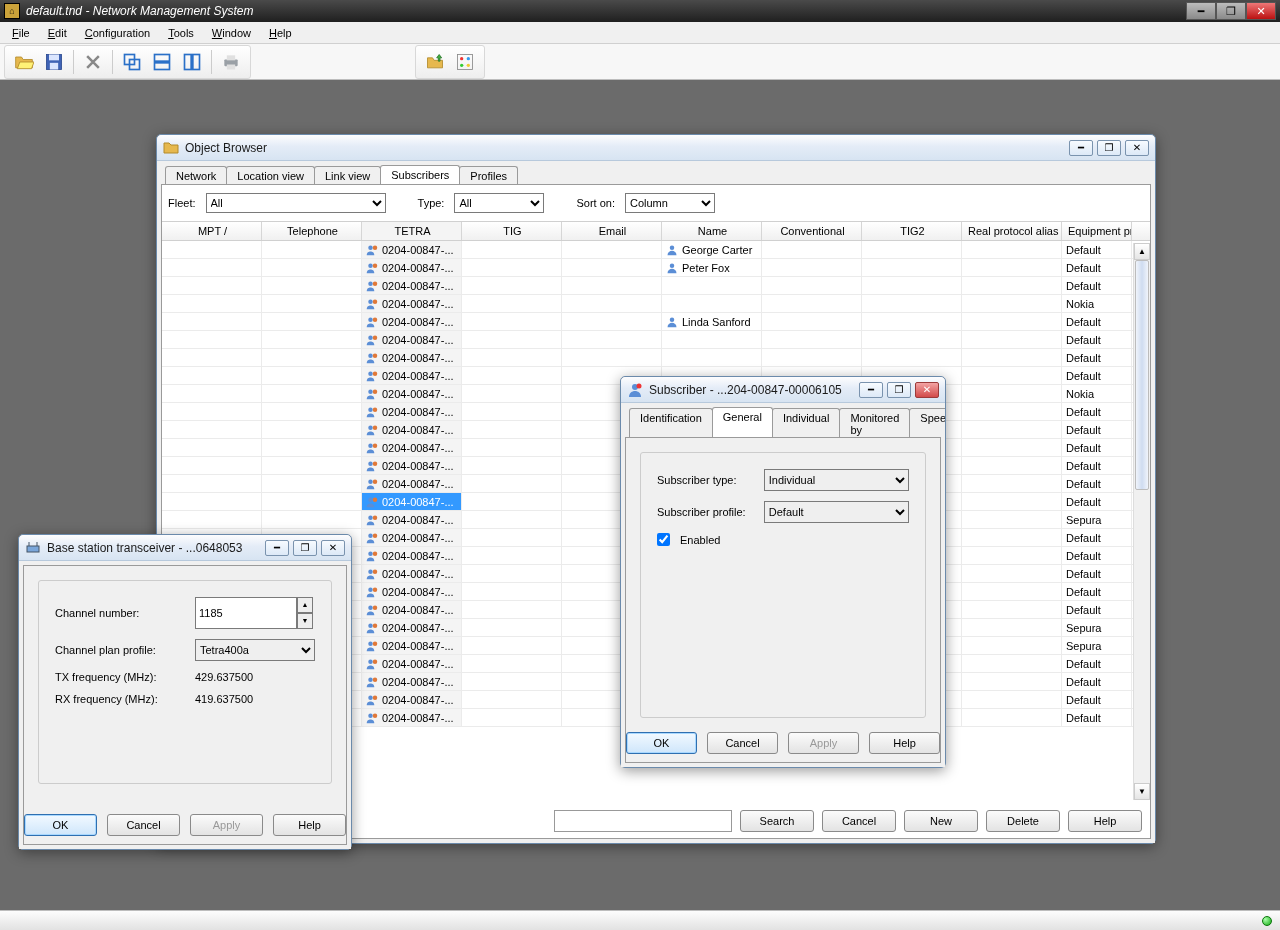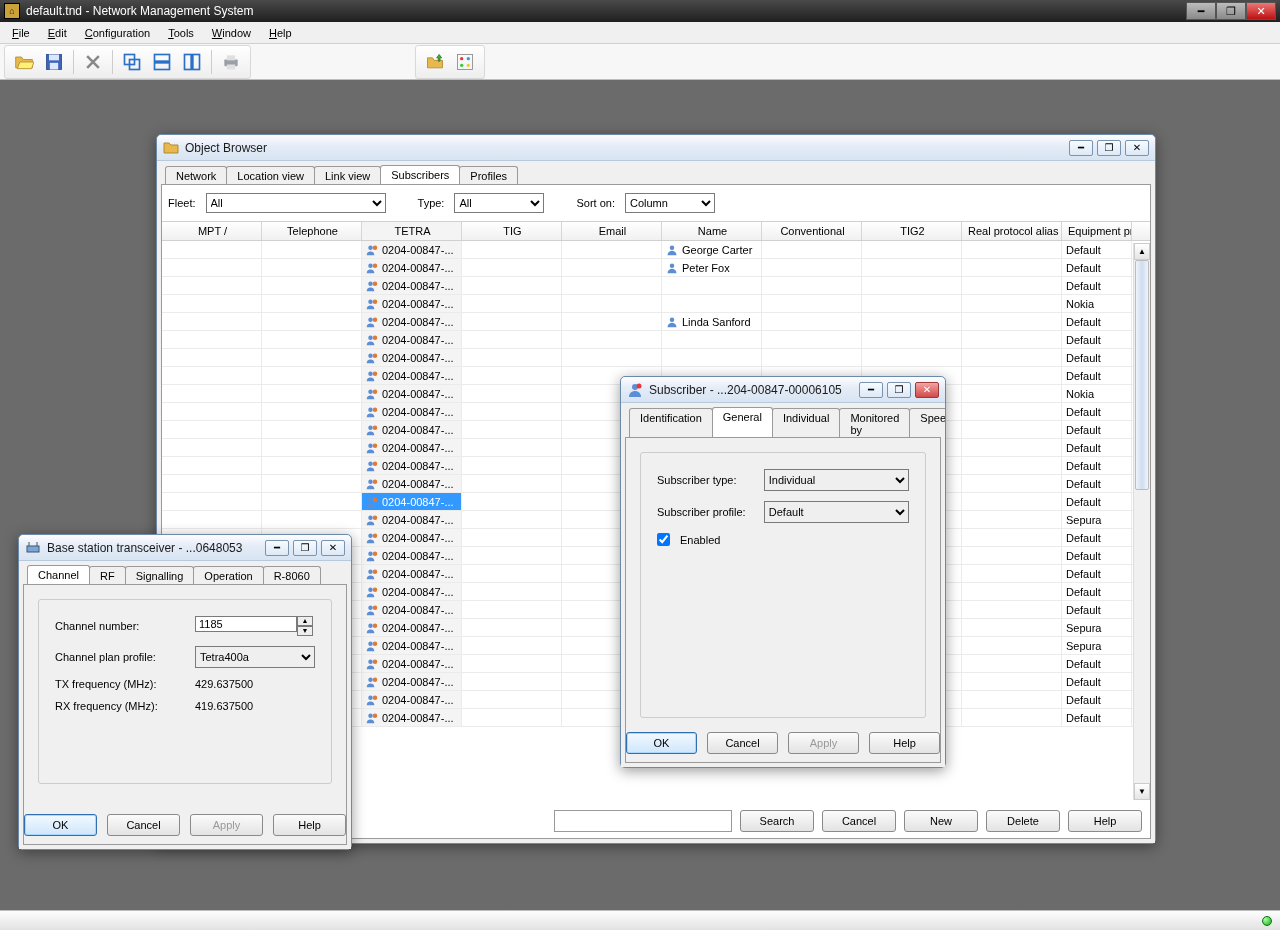--- a/index.html
+++ b/index.html
@@ -2,21 +2,21 @@
 <html><head>
 <meta charset="utf-8">
 <style>
   * { box-sizing: border-box; margin: 0; padding: 0; }
   html, body { width: 1280px; height: 930px; overflow: hidden; font-family: "Segoe UI", Tahoma, sans-serif; font-size: 11px; background: #6b6b6b; }
   .app { position: absolute; inset: 0; display: flex; flex-direction: column; }
 
   
   .titlebar { height: 22px; background: linear-gradient(#4a4a4a,#1f1f1f); color: #fff; display: flex; align-items: center; padding: 0 4px; font-size: 12px; }
   .titlebar .app-icon { width: 16px; height: 16px; background: #caa23a; border: 1px solid #000; margin-right: 6px; display:flex;align-items:center;justify-content:center;font-size:9px;color:#000;}
-  .titlebar .title { flex: 1; }
+  .titlebar .title { flex: 1; font-style: italic; }
   .winctl { display:flex; gap:0; }
   .winctl button { width: 30px; height: 18px; border: 1px solid #555; background: linear-gradient(#bcbcbc,#8a8a8a); font-size:11px; line-height:14px; cursor:pointer; }
   .winctl .close-b { background: linear-gradient(#e77,#b11); color:#fff; }
 
   
   .menubar { height: 22px; background: #f0f0f0; border-bottom: 1px solid #d0d0d0; display: flex; align-items: center; padding: 0 4px; gap: 2px; }
   .menubar span { padding: 2px 8px; cursor: default; }
   .menubar u { text-decoration: underline; }
 
   
@@ -76,21 +76,21 @@
   .dlg-form { position:absolute; inset:14px; border:1px solid #ccc; border-radius:3px; background:#f0f0f0; padding:16px; }
   .frow { display:flex; align-items:center; margin-bottom:10px; gap:10px;}
   .frow label { width:100px; }
   .frow select { width:150px; height:22px; border:1px solid #7a7a7a; font-size:11px;}
   .dlg-btns { position:absolute; left:0; right:0; bottom:8px; display:flex; justify-content:space-between; gap:10px; }
 
   
   .bts .tabpage { background:#f0f0f0; }
   .bts-form { position:absolute; inset:14px; border:1px solid #ccc; border-radius:3px; background:#f0f0f0; padding:16px;}
   .bts-form .frow label{width:130px;}
-  .bts-form input[type=text],.bts-form input[type=number]{ width:120px; height:16px; border:1px solid #7a7a7a; font-size:11px; padding:0 3px;}
+  .bts-form input[type=text],.bts-form input[type=number]{ width:120px; height:32px; border:1px solid #7a7a7a; font-size:11px; padding:0 3px;}
   .spinner { display:flex; }
   .spinner input{ width:102px !important;}
   .spinbtn { width:16px; display:flex; flex-direction:column;}
   .spinbtn button{ flex:1; font-size:7px; border:1px solid #7a7a7a; background:#eee; line-height:8px;}
 
   .statusbar { height:20px; background:linear-gradient(#fdfdfd,#e2e2e2); border-top:1px solid #bdbdbd; display:flex; align-items:center; justify-content:flex-end; padding:0 8px;}
   .led { width:10px; height:10px; border-radius:50%; background:radial-gradient(circle at 30% 30%,#aaffaa,#11aa11); border:1px solid #0a750a;}
 </style>
 </head>
 <body>
@@ -899,27 +899,20 @@
               <path d="M4 6V2M12 6V2" stroke="#456"></path>
             </svg></span>
         <span class="wtitle">Base station transceiver - ...0648053</span>
         <div class="iwnd-ctrls">
           <button>━</button>
           <button>❐</button>
           <button class="xbtn">✕</button>
         </div>
       </div>
       <div class="iwnd-body">
-        <div class="tabs">
-          <div class="tab active">Channel</div>
-          <div class="tab">RF</div>
-          <div class="tab">Signalling</div>
-          <div class="tab">Operation</div>
-          <div class="tab">R-8060</div>
-        </div>
         <div class="tabpage">
           <div class="bts-form" style="bottom:60px;">
             <div class="frow">
               <label>Channel number:</label>
               <div class="spinner">
                 <input type="text" value="1185" style="">
                 <div class="spinbtn">
                     <button>▲</button>
                     <button>▼</button>
                   </div>

